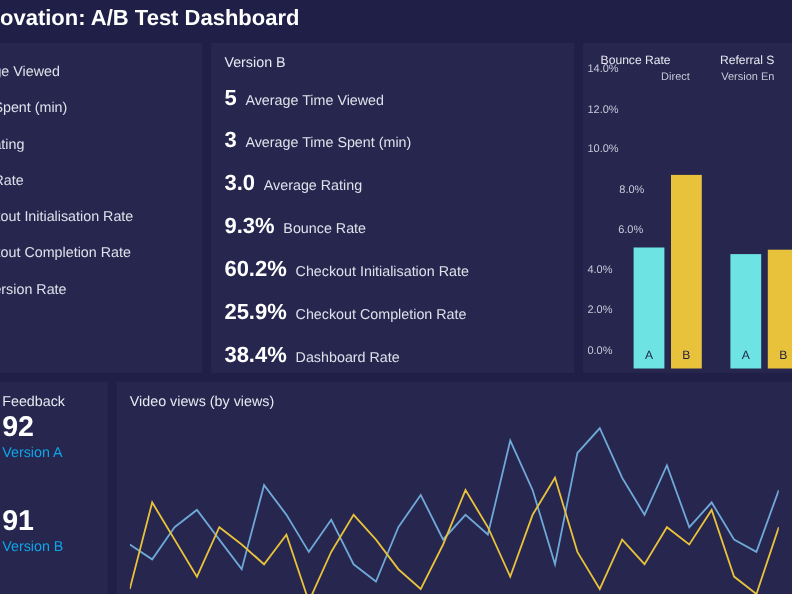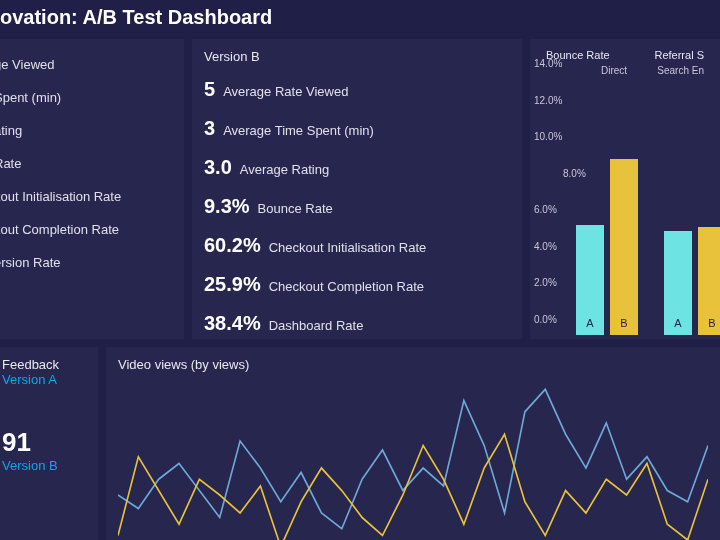--- a/index.html
+++ b/index.html
@@ -121,21 +121,21 @@
         <div class="metric-label">kout Completion Rate</div>
         <div class="metric-label">ersion Rate</div>
       </div>
   </div>
 
   <div class="panel panel-b">
     <div class="panel-header">Version B</div>
     <div id="metrics-b">
         <div class="metric-row">
           <span class="metric-val">5</span>
-          <span class="metric-label">Average Rate Viewed</span>
+          <span class="metric-label">Average Time Viewed</span>
         </div>
         <div class="metric-row">
           <span class="metric-val">3</span>
           <span class="metric-label">Average Time Spent (min)</span>
         </div>
         <div class="metric-row">
           <span class="metric-val">3.0</span>
           <span class="metric-label">Average Rating</span>
         </div>
         <div class="metric-row">
@@ -157,27 +157,27 @@
       </div>
   </div>
 
   <div class="panel panel-bounce">
     <div class="bounce-title-row">
       <span>Bounce Rate</span>
       <span>Referral S</span>
     </div>
     <div class="bounce-title-row" style="font-size:10px;color:#c8c8d8;">
       <span style="margin-left:55px">Direct</span>
-      <span>Search En</span>
+      <span>Version En</span>
     </div>
     <div class="bounce-chart" id="bounce-chart">
         <div class="y-tick" style="top: 256px; text-align: right;">0.0%</div>
         <div class="y-tick" style="top: 219.429px;">2.0%</div>
         <div class="y-tick" style="top: 182.857px;">4.0%</div>
-        <div class="y-tick" style="top: 146.286px;">6.0%</div>
+        <div class="y-tick" style="top: 146.286px; margin-left: 28px;">6.0%</div>
         <div class="y-tick" style="top: 109.714px; margin-left: 29px;">8.0%</div>
         <div class="y-tick" style="top: 73.1429px;">10.0%</div>
         <div class="y-tick" style="top: 36.5714px;">12.0%</div>
         <div class="y-tick" style="top: 0px;">14.0%</div>
         <div class="bar teal" style="height: 109.714px; left: 42px;">
           <div class="bar-lab">A</div>
         </div>
         <div class="bar teal" style="height: 104.229px; left: 130px;">
           <div class="bar-lab">A</div>
         </div>
@@ -189,20 +189,21 @@
         </div>
       </div>
   </div>
 
 </div>
 
 <div class="bottom-row">
 
   <div class="panel panel-feedback">
     <div class="fb-header">Feedback</div>
+    <div class="fb-val">92</div>
     <div class="fb-sub">Version A</div>
     <div class="fb-val">91</div>
     <div class="fb-sub">Version B</div>
   </div>
 
   <div class="panel panel-video">
     <div class="video-title">Video views (by views)</div>
     <svg class="video-svg" id="video-svg" viewBox="0 0 580 160" preserveAspectRatio="none">
         <path d="M0.0 104.0 L20.0 116.0 L40.0 90.0 L60.0 76.0 L80.0 100.0 L100.0 124.0 L120.0 56.0 L140.0 80.0 L160.0 110.0 L180.0 84.0 L200.0 120.0 L220.0 134.0 L240.0 90.0 L260.0 64.0 L280.0 100.0 L300.0 80.0 L320.0 96.0 L340.0 20.0 L360.0 60.0 L380.0 120.0 L400.0 30.0 L420.0 10.0 L440.0 50.0 L460.0 80.0 L480.0 40.0 L500.0 90.0 L520.0 70.0 L540.0 100.0 L560.0 110.0 L580.0 60.0 " fill="none" stroke="#6fa8d6" stroke-width="1.6"></path>
         <path d="M0.0 140.0 L20.0 70.0 L40.0 100.0 L60.0 130.0 L80.0 90.0 L100.0 104.0 L120.0 120.0 L140.0 96.0 L160.0 150.0 L180.0 110.0 L200.0 80.0 L220.0 100.0 L240.0 124.0 L260.0 140.0 L280.0 104.0 L300.0 60.0 L320.0 90.0 L340.0 130.0 L360.0 80.0 L380.0 50.0 L400.0 110.0 L420.0 140.0 L440.0 100.0 L460.0 120.0 L480.0 90.0 L500.0 104.0 L520.0 76.0 L540.0 130.0 L560.0 144.0 L580.0 90.0 " fill="none" stroke="#e8c23a" stroke-width="1.6"></path>

